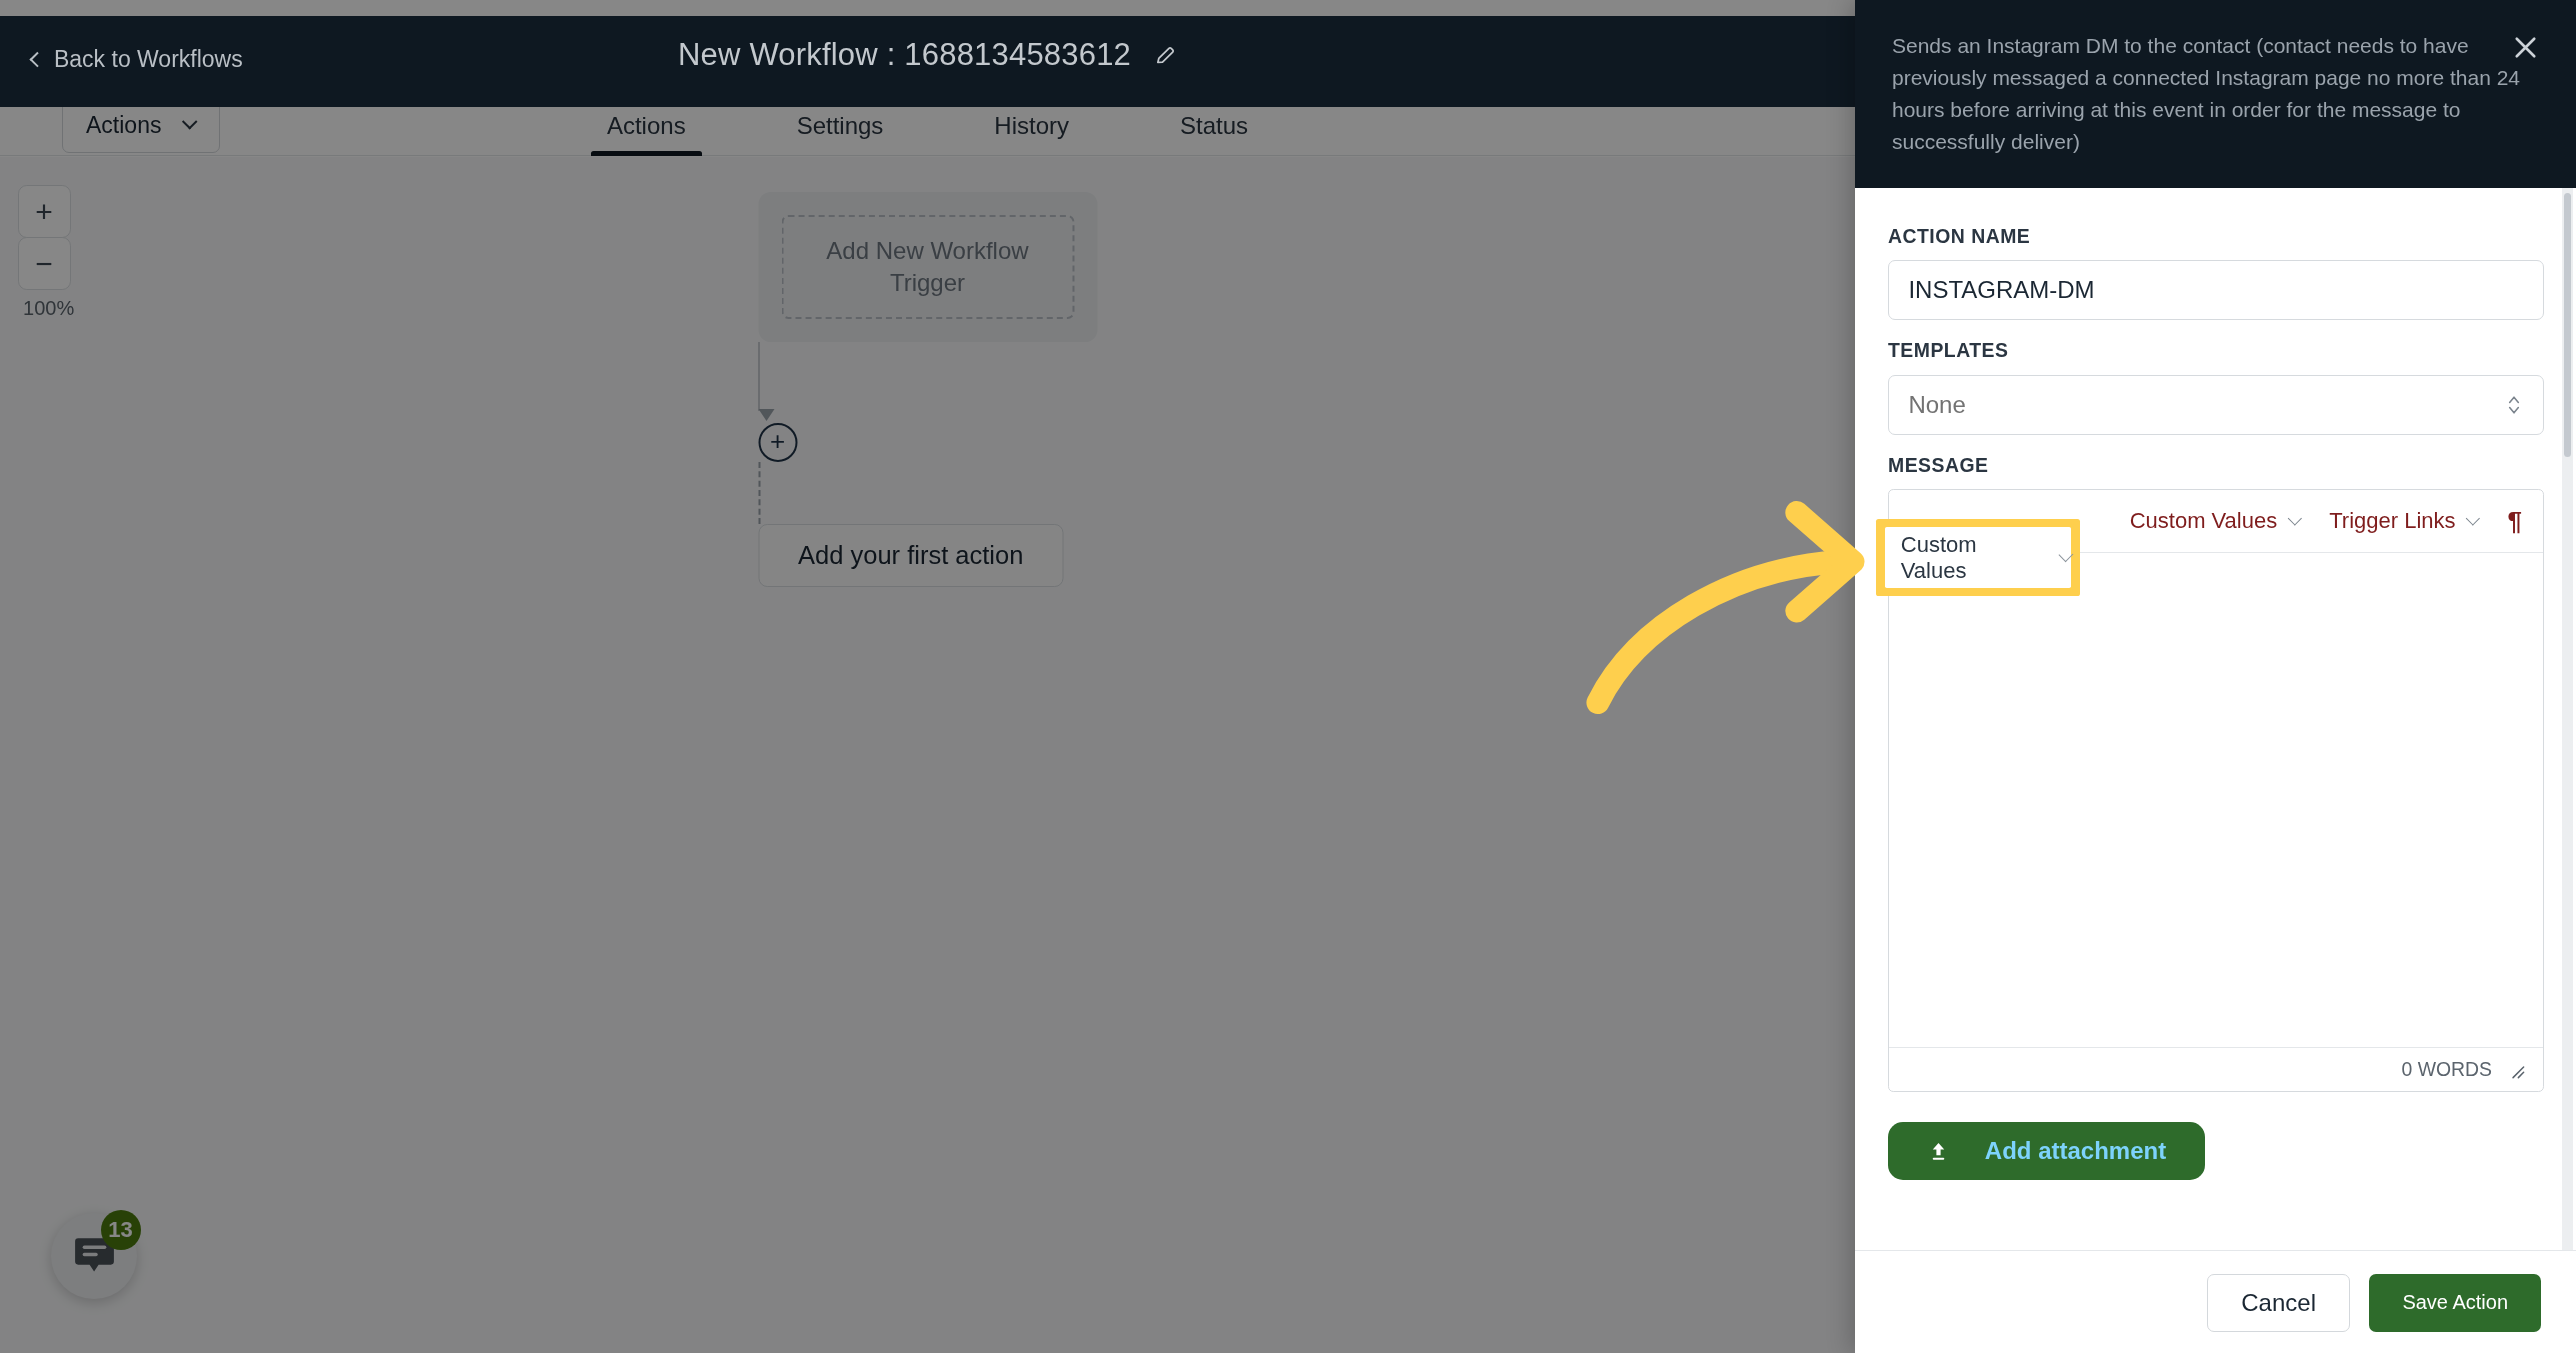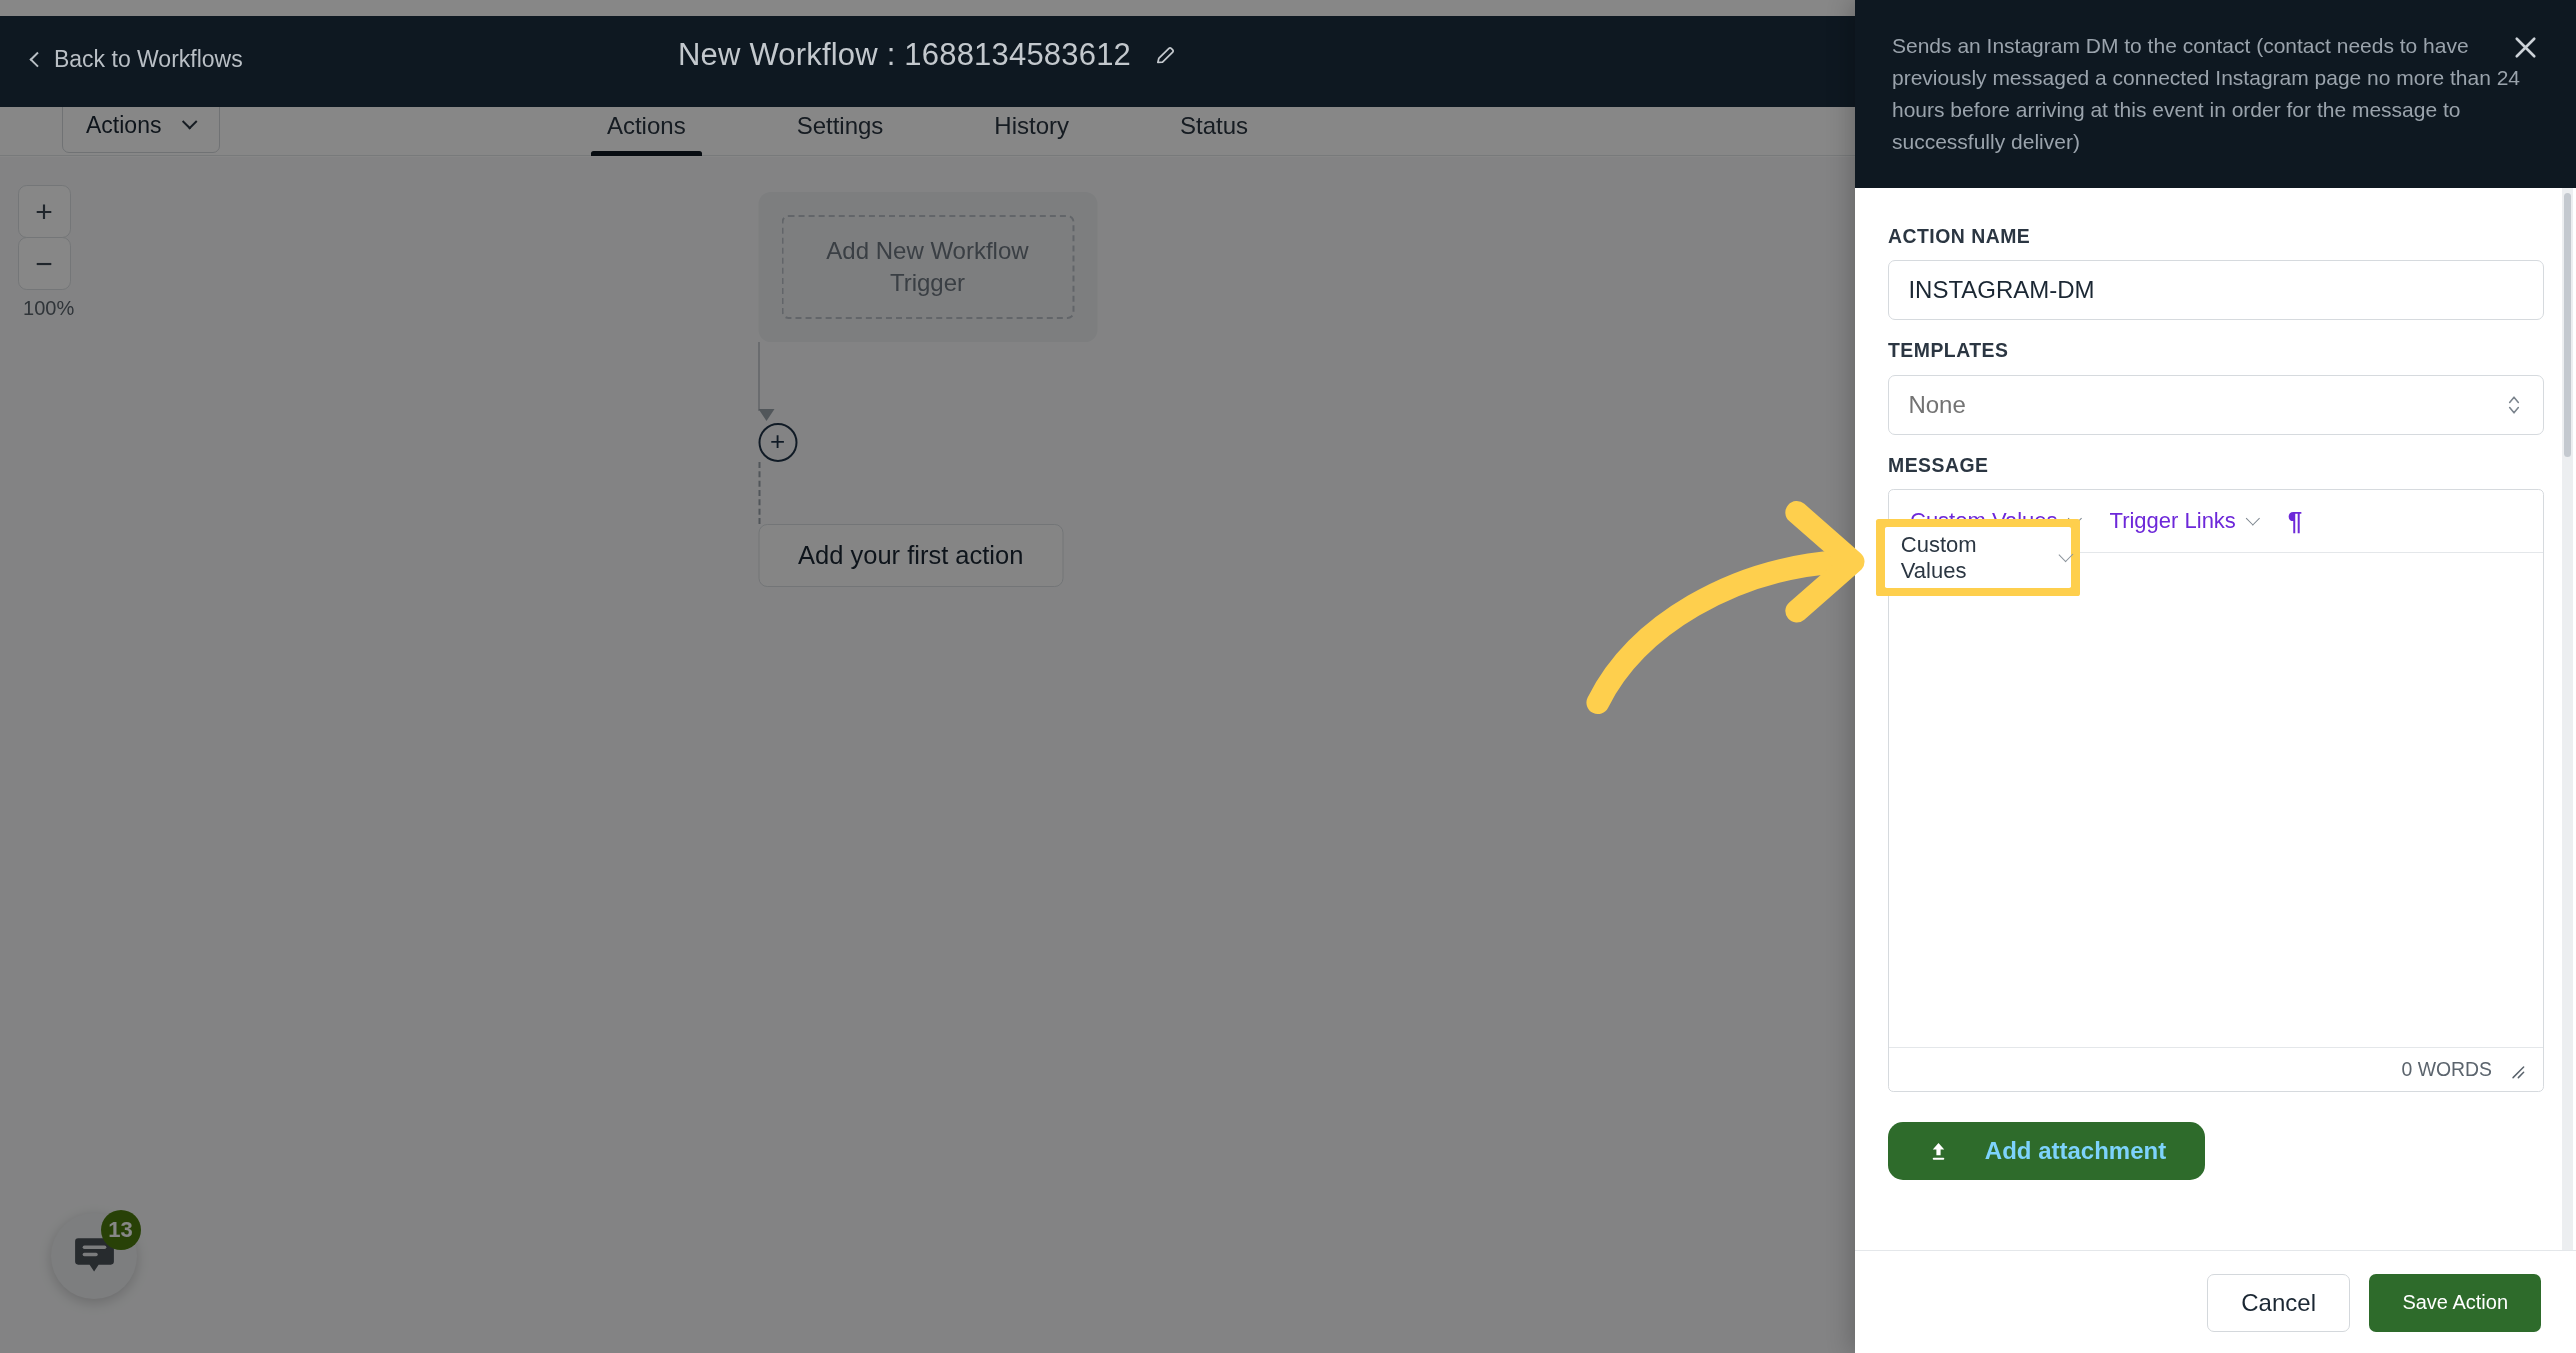--- a/index.html
+++ b/index.html
@@ -186,21 +186,21 @@
   .spacer-20 { height:19.4px; }
 
   
   .editor {
     width:100%; border:0.9px solid #d6dade; border-radius:5.3px;
     background:#fff; overflow:hidden;
   }
   .editor-toolbar {
     height:63px; display:flex; align-items:center; gap:30px;
     padding:0 21px; border-bottom:0.9px solid #e4e7ea;
-    font-size:22px; color:#6d28d9;
+    font-size:22px; color:#7f1d1d;justify-content:flex-end;
   }
   .tb-item { display:flex; align-items:center; gap:12.3px; cursor:pointer; }
   .tb-caret {
     width:9.7px; height:9.7px;
     border-right:1.8px solid #7b848d; border-bottom:1.8px solid #7b848d;
     transform:rotate(45deg) translate(-1.8px,-1.8px);
   }
   .pilcrow { font-size:26px; font-weight:bold; cursor:pointer; }
   .editor-area { height:494px; background:#fff; cursor:text; }
   .editor-foot {

